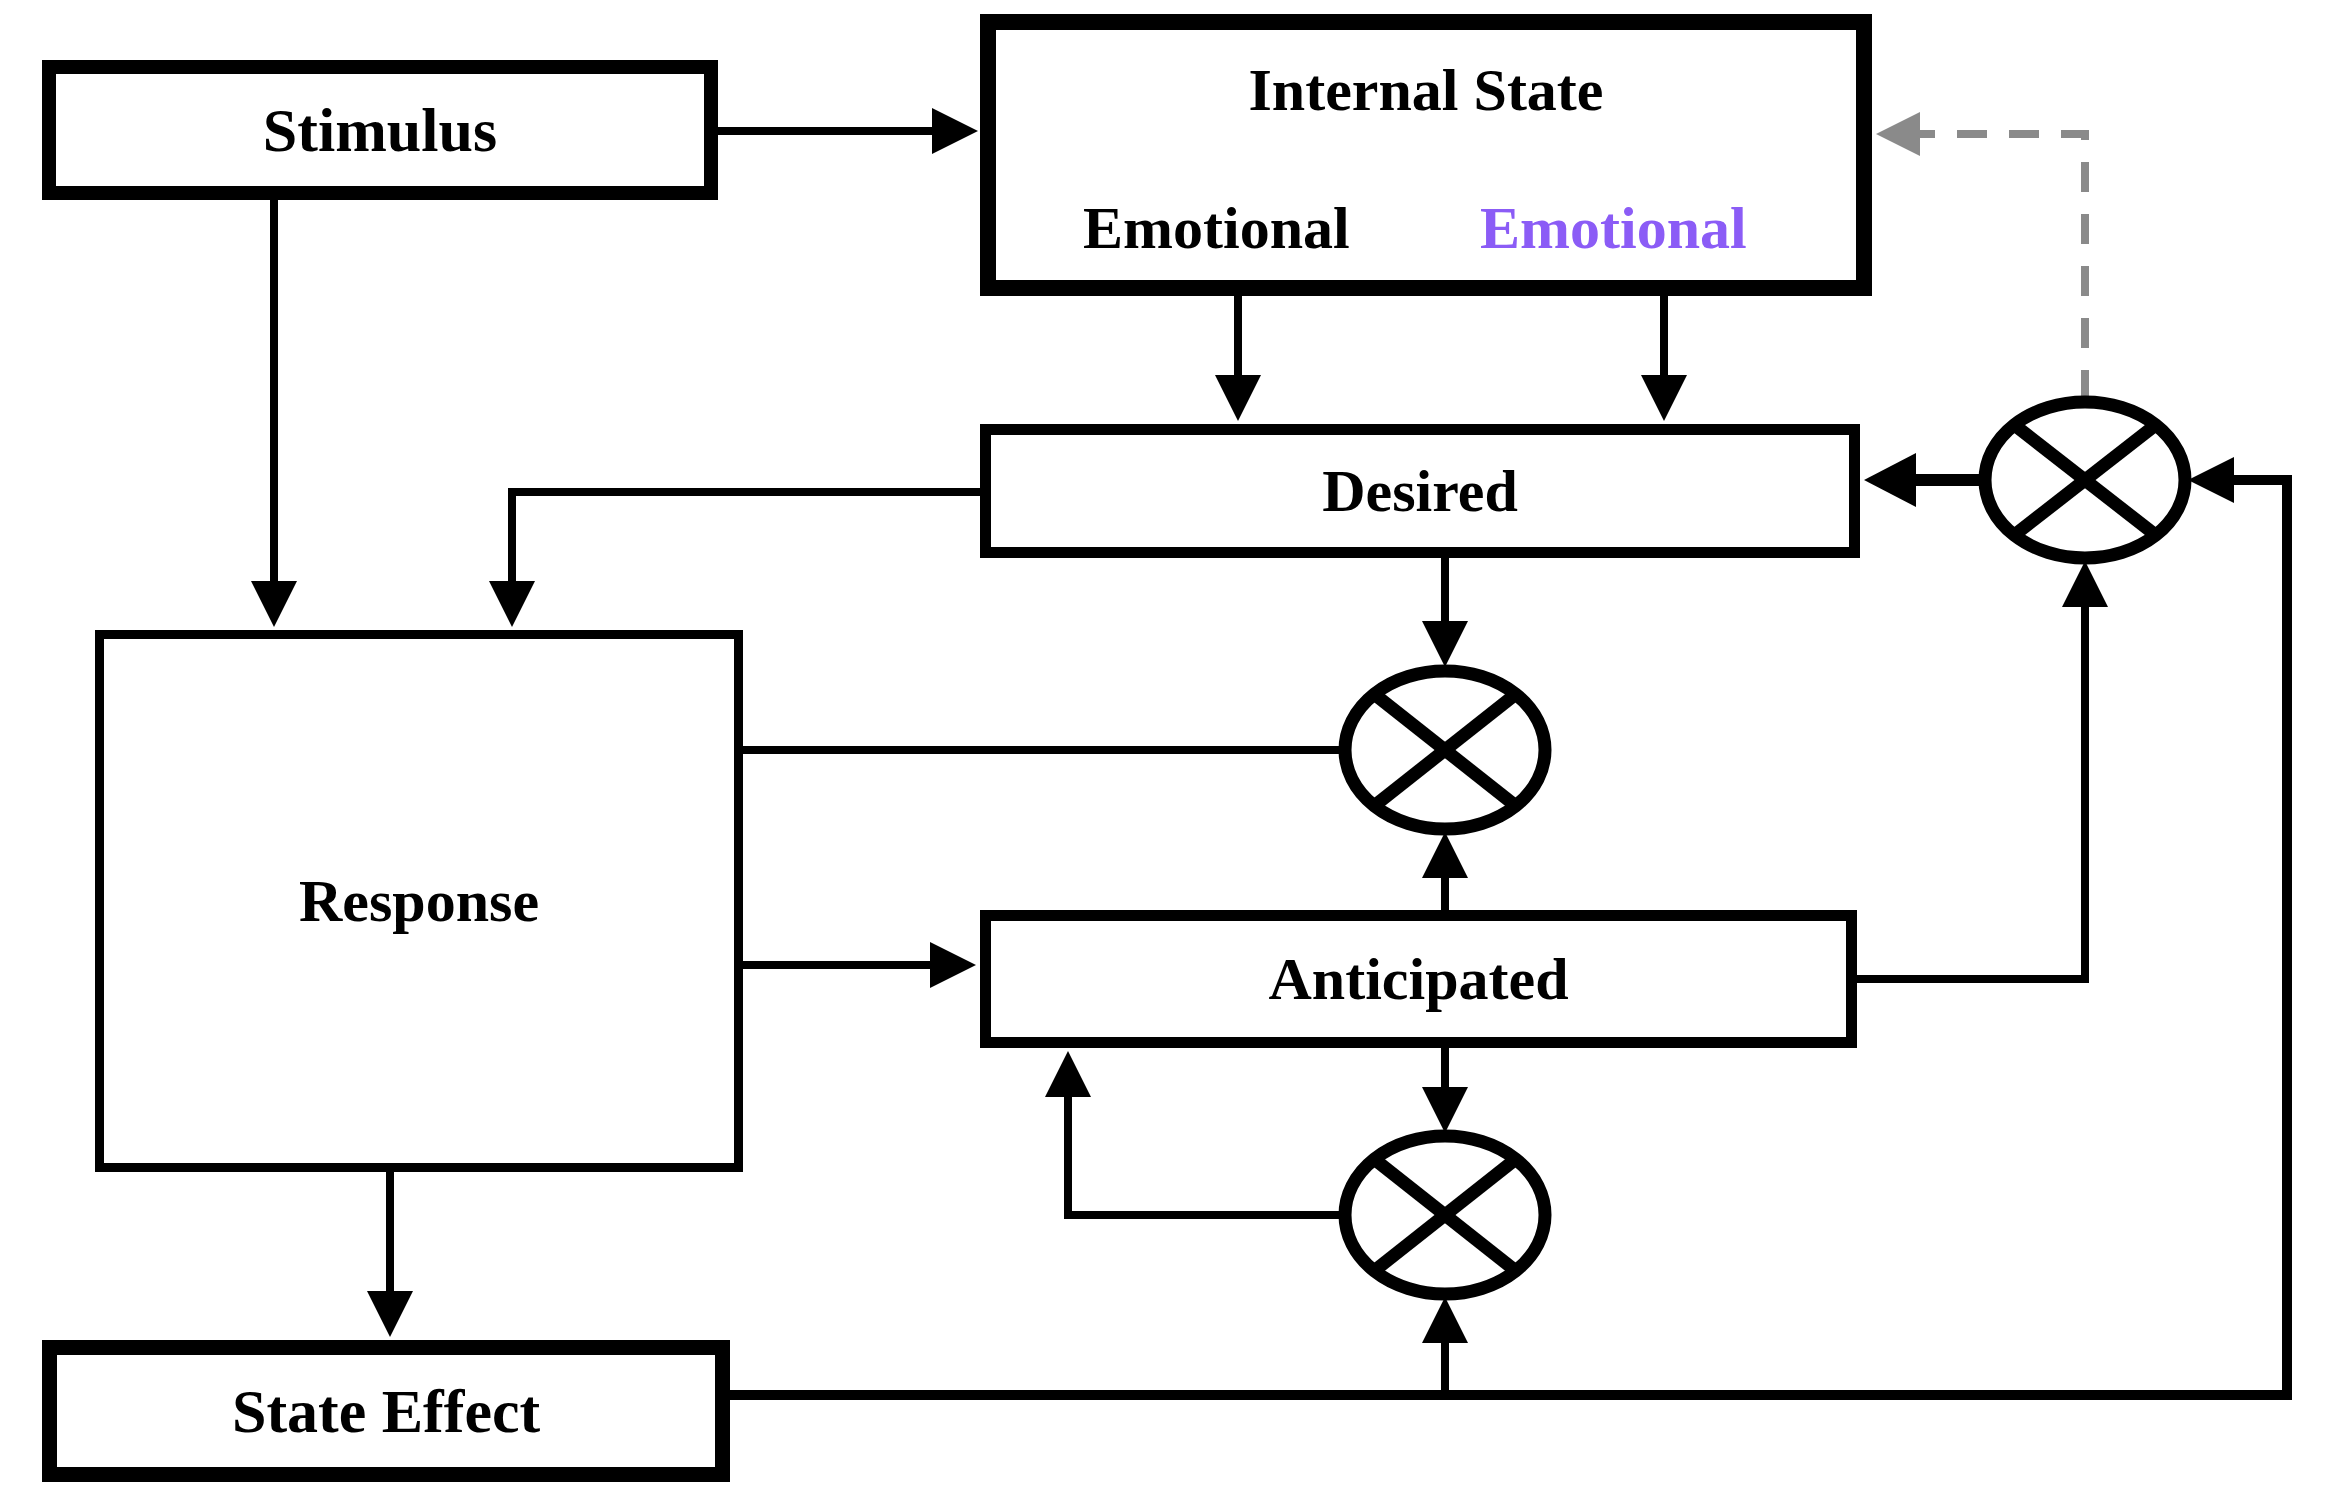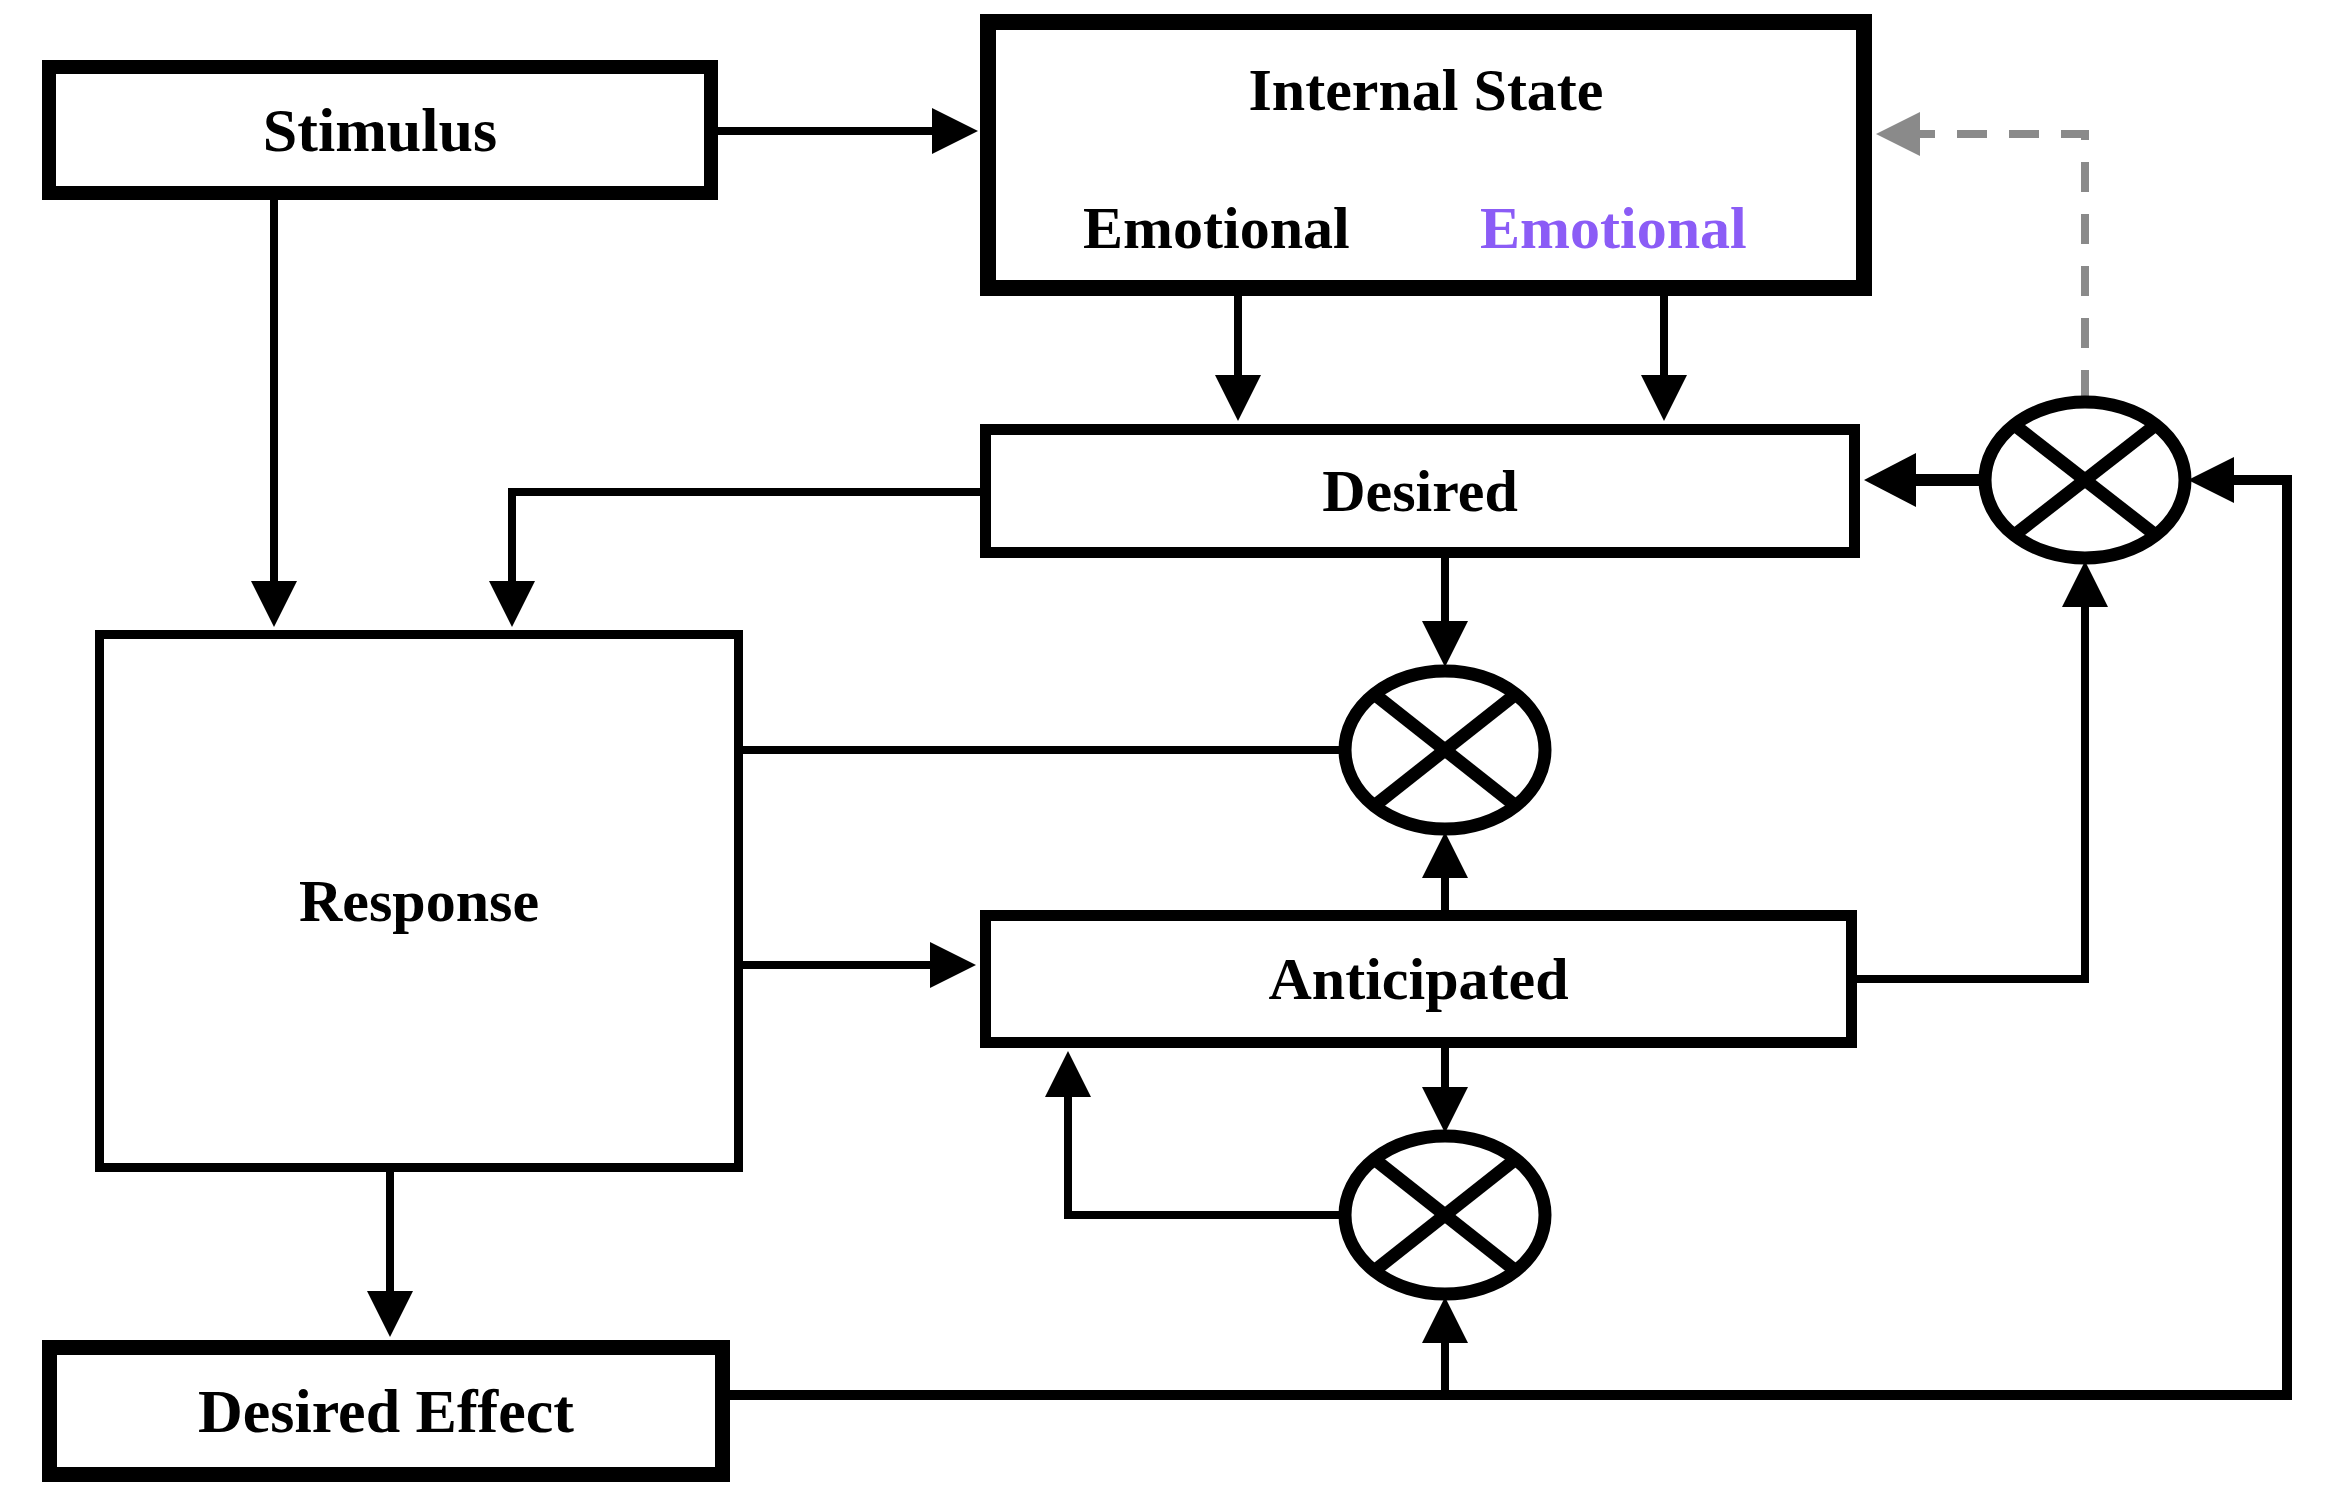--- a/index.html
+++ b/index.html
@@ -149,16 +149,16 @@
 
   <div class="box" id="box-response-planning">
     <span>Response</span>
   </div>
 
   <div class="box" id="box-anticipated">
     <span>Anticipated</span>
   </div>
 
   <div class="box" id="box-actual-effect">
-    <span>Desired Effect</span>
+    <span>State Effect</span>
   </div>
 
 </div>
 
 </body></html>

